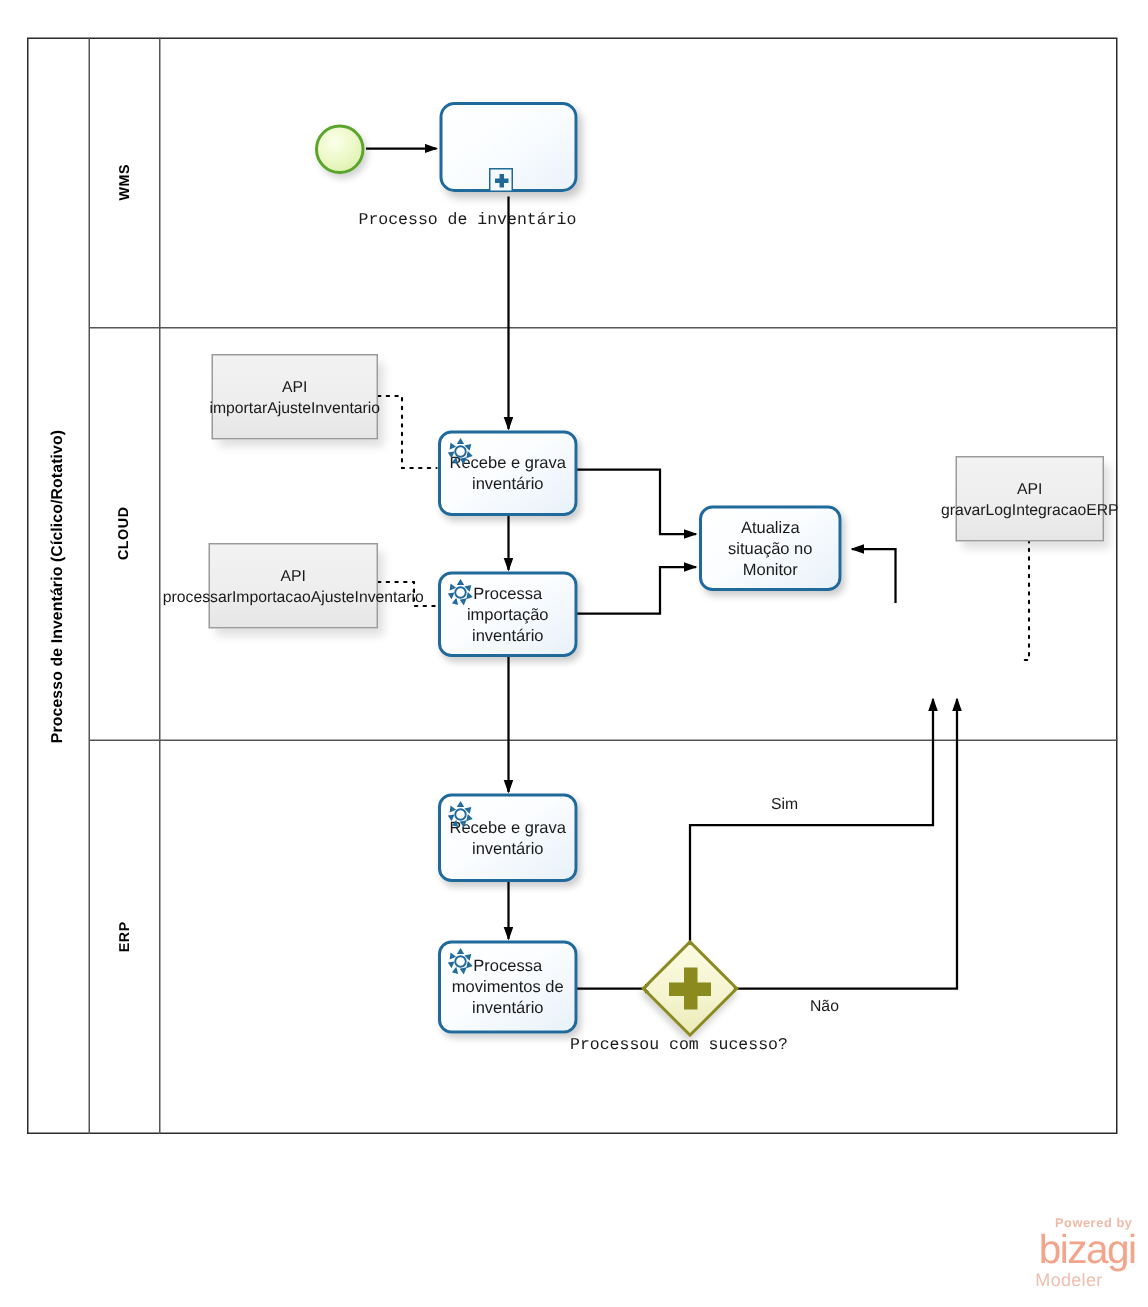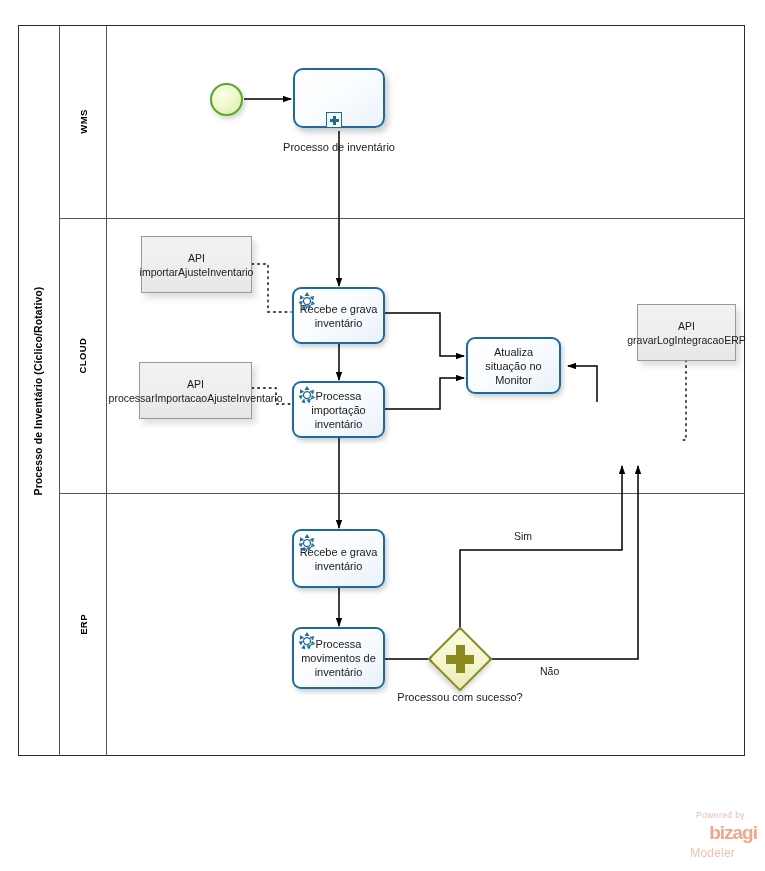--- a/index.html
+++ b/index.html
@@ -35,22 +35,22 @@
   .subproc{position:absolute;box-sizing:border-box;border:2.5px solid #1f6a9a;
         border-radius:10px;
         background:linear-gradient(145deg,#ffffff 0%,#fafdff 50%,#eaf2fa 100%);
         box-shadow:3px 4px 6px rgba(0,0,0,.22);}
   .subproc-plus{position:absolute;width:16px;height:16px;box-sizing:border-box;
         border:1.6px solid #1f6a9a;background:#f4fafe;}
   .subproc-plus:before,.subproc-plus:after{content:"";position:absolute;
         background:#1f6a9a;}
   .subproc-plus:before{left:2.5px;top:6px;width:9px;height:2.6px;}
   .subproc-plus:after{left:6px;top:2.5px;width:2.6px;height:9px;}
-  .ext-label{position:absolute;text-align:center;font-size:11px;color:#1a1a1a;
-        line-height:14px;white-space:nowrap;}
+  .ext-label{position:absolute;font-size:11px;color:#1a1a1a;
+        line-height:14px;white-space:nowrap;font-family:Liberation Mono, monospace;}
 
   .start-event{position:absolute;width:33px;height:33px;border-radius:50%;
         box-sizing:border-box;border:2.4px solid #5aa52b;
         background:radial-gradient(circle at 38% 32%,#fbffe9 0%,#eaf7c4 55%,#d6eda0 100%);
         box-shadow:2px 3px 5px rgba(0,0,0,.18);}
 
   .gateway{position:absolute;width:46px;height:46px;
         transform:rotate(45deg);box-sizing:border-box;
         border:2.2px solid #8a8a1e;
         background:linear-gradient(135deg,#fbfbe2 0%,#f4f4cf 60%,#ebebb8 100%);
@@ -71,22 +71,22 @@
 
   svg.overlay{position:absolute;left:0;top:0;width:765px;height:871px;
         pointer-events:none;}
 
   
   .gear{position:absolute;width:20px;height:20px;}
 
   
   .bizagi{position:absolute;left:645px;top:810px;width:112px;height:56px;
         text-align:right;}
-  .bz-powered{font-size:8.5px;color:#f0b9a8;letter-spacing:.4px;margin-right:12px;}
-  .bz-name{font-size:19px;line-height:26px;color:#f3a58c;font-weight:bold;
+  .bz-powered{font-size:8.5px;color:#f0b9a8;letter-spacing:.4px;margin-right:2px;font-weight:bold;}
+  .bz-name{font-size:27px;line-height:26px;color:#f3a58c;font-weight:normal;
         letter-spacing:-1px;}
   .bz-mod{font-size:12px;color:#eebfae;letter-spacing:.2px;margin-right:22px;}
 </style>
 </head>
 <body>
 
 <div id="canvas">
 
   <div class="pool"></div>
 

